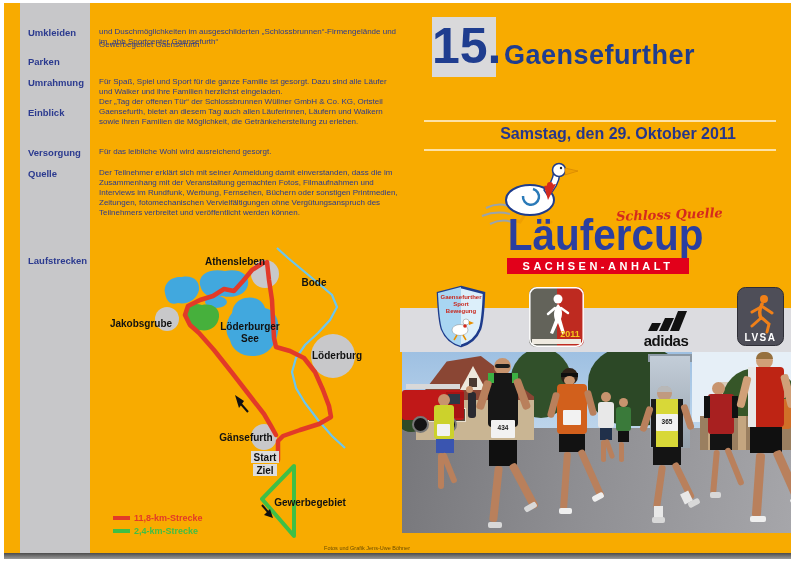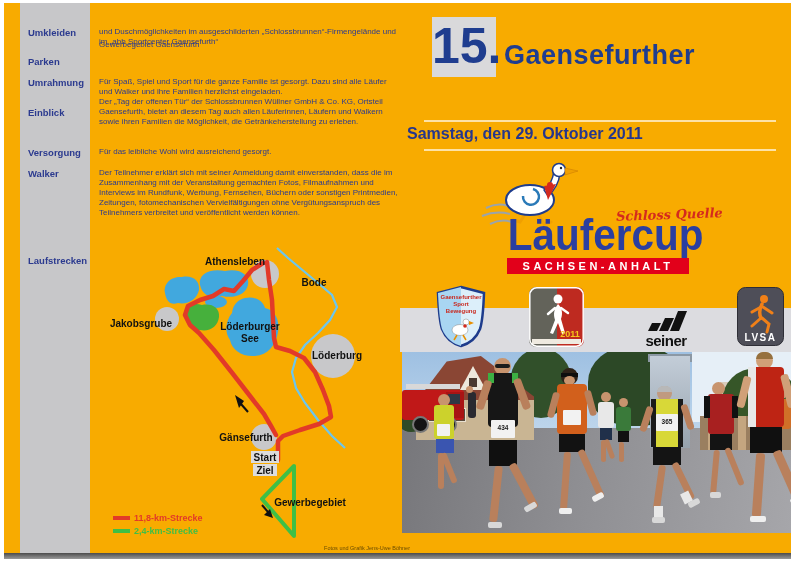--- a/index.html
+++ b/index.html
@@ -13,21 +13,21 @@
                  background:linear-gradient(180deg,#4B4B4B,#9a9a9a);}
   
   .sec-label{left:28px;width:60px;color:#2B3A8F;font-size:9.5px;font-weight:bold;}
   .sec-text{left:99px;width:300px;color:#2B3A8F;font-size:8px;line-height:10px;}
   
   .box15{left:432px;top:17px;width:64px;height:60px;background:#D9D9DB;color:#1F3D8F;
          font-size:50px;font-weight:600;line-height:58px;text-align:center;}
   .title1{left:504px;top:40px;color:#1F3D8F;font-size:27px;font-weight:bold;letter-spacing:.5px;}
   .title2{left:468px;top:77px;color:#1F3D8F;font-size:27px;font-weight:bold;letter-spacing:.5px;}
   .rule{left:424px;width:352px;height:2px;background:rgba(255,255,255,.65);}
-  .date{left:407px;top:125px;width:352px;color:#26368C;
+  .date{left:442px;top:125px;width:352px;text-align:center;color:#26368C;
         font-size:16px;font-weight:bold;}
   
   .brand-line{color:#203A8C;font-weight:800;letter-spacing:1px;white-space:nowrap;}
   .brand-big{font-size:30px;}
   .brand-small{font-size:19px;}
   .brand-sub{color:#D42A1E;font-size:13px;font-weight:bold;font-style:italic;
              font-family:"DejaVu Serif",serif;transform:rotate(-2deg);}
   .cup{left:500px;top:210px;width:196px;text-align:center;color:#2B3FA0;
        font-size:44px;font-weight:800;transform:scaleX(.92);}
   .region-bar{left:507px;top:258px;width:182px;height:16px;background:#E2001A;color:#fff;
@@ -74,21 +74,21 @@
   </div>
   <div>
     <div class="abs sec-label" style="top:107px">Einblick</div>
     <div class="abs sec-text" style="top:97px">Der „Tag der offenen Tür“ der Schlossbrunnen Wüllner GmbH &amp; Co. KG, Ortsteil Gaensefurth, bietet an diesem Tag auch allen Läuferinnen, Läufern und Walkern sowie ihren Familien die Möglichkeit, die Getränkeherstellung zu erleben.</div>
   </div>
   <div>
     <div class="abs sec-label" style="top:147px">Versorgung</div>
     <div class="abs sec-text" style="top:147px">Für das leibliche Wohl wird ausreichend gesorgt.</div>
   </div>
   <div>
-    <div class="abs sec-label" style="top:168px">Walker</div>
+    <div class="abs sec-label" style="top:168px">Quelle</div>
     <div class="abs sec-text" style="top:168px">Der Teilnehmer erklärt sich mit seiner Anmeldung damit einverstanden, dass die im Zusammenhang mit der Veranstaltung gemachten Fotos, Filmaufnahmen und Interviews im Rundfunk, Werbung, Fernsehen, Büchern oder sonstigen Printmedien, Zeitungen, fotomechanischen Vervielfältigungen ohne Vergütungsanspruch des Teilnehmers verbreitet und veröffentlicht werden können.</div>
   </div>
   <div class="abs sec-label" style="top:255px">Laufstrecken</div>
 
   <svg class="abs" style="left:90px;top:244px" width="315" height="308" viewBox="90 244 315 308">
     <polyline points="277,248 288,258 300,268 318,283 332,295 337,307 330,320 318,333 305,345 296,358 292,372 296,388 305,403 318,420 332,436 345,448" fill="none" stroke="#6CC6EE" stroke-width="2.2"></polyline>
     <path fill="#41A8DE" d="M165,293 C163,283 172,276 182,277 C192,275 200,280 199,290 C197,299 188,305 178,303 C170,306 166,300 165,293 Z"></path>
     <path fill="#41A8DE" d="M200,285 C198,274 210,268 225,271 C240,268 250,275 248,285 C246,294 235,299 222,296 C210,300 202,294 200,285 Z"></path>
     <ellipse cx="216" cy="302" rx="11" ry="6" fill="#41A8DE"></ellipse>
     <path fill="#41A8DE" d="M240,300 C250,295 262,298 265,308 C275,310 280,320 278,332 C276,345 268,355 255,356 C242,357 232,350 230,340 C224,332 226,320 232,313 C233,306 236,302 240,300 Z"></path>
@@ -178,21 +178,21 @@
     <path d="M29,17 C25,22 24,27 26,33 L21,46 L24,47 L29,36 L33,47 L36,46 L32,32 C34,26 33,21 29,17 Z" fill="#fff"></path>
     <path d="M26,21 L19,27 M32,21 L39,26" stroke="#fff" stroke-width="2.5" stroke-linecap="round"></path>
     <text x="41" y="50" text-anchor="middle" font-size="9" font-weight="bold" fill="#F5C51A">2011</text>
   </svg>
   <div class="abs" style="left:634px;top:308px;width:64px">
     <svg width="64" height="24" viewBox="0 0 64 24" style="display:block;margin:0 auto">
       <polygon points="14,23 23,23 27,15 18,15" fill="#111"></polygon>
       <polygon points="25,23 34,23 40,10 31,10" fill="#111"></polygon>
       <polygon points="36,23 45,23 53,3 44,3" fill="#111"></polygon>
     </svg>
-    <div class="adidas-word">seiner</div>
+    <div class="adidas-word">adidas</div>
   </div>
   <svg class="abs" style="left:737px;top:287px" width="47" height="59" viewBox="0 0 47 59">
     <rect x="0.5" y="0.5" width="46" height="58" rx="8" fill="#4E4E58" stroke="#2E2E36"></rect>
     <circle cx="27" cy="12" r="4" fill="#F08018"></circle>
     <path d="M25,17 C22,23 22,27 24,31" fill="none" stroke="#F08018" stroke-width="3.5" stroke-linecap="round"></path>
     <path d="M24,20 L15,25 M26,20 L35,26" fill="none" stroke="#F08018" stroke-width="3" stroke-linecap="round"></path>
     <path d="M24,31 L15,39 M25,31 L32,37 L30,45" fill="none" stroke="#F08018" stroke-width="3" stroke-linecap="round"></path>
     <text x="23.5" y="54" text-anchor="middle" font-size="10" font-weight="bold" letter-spacing="1.5" fill="#fff">LVSA</text>
   </svg>
 

